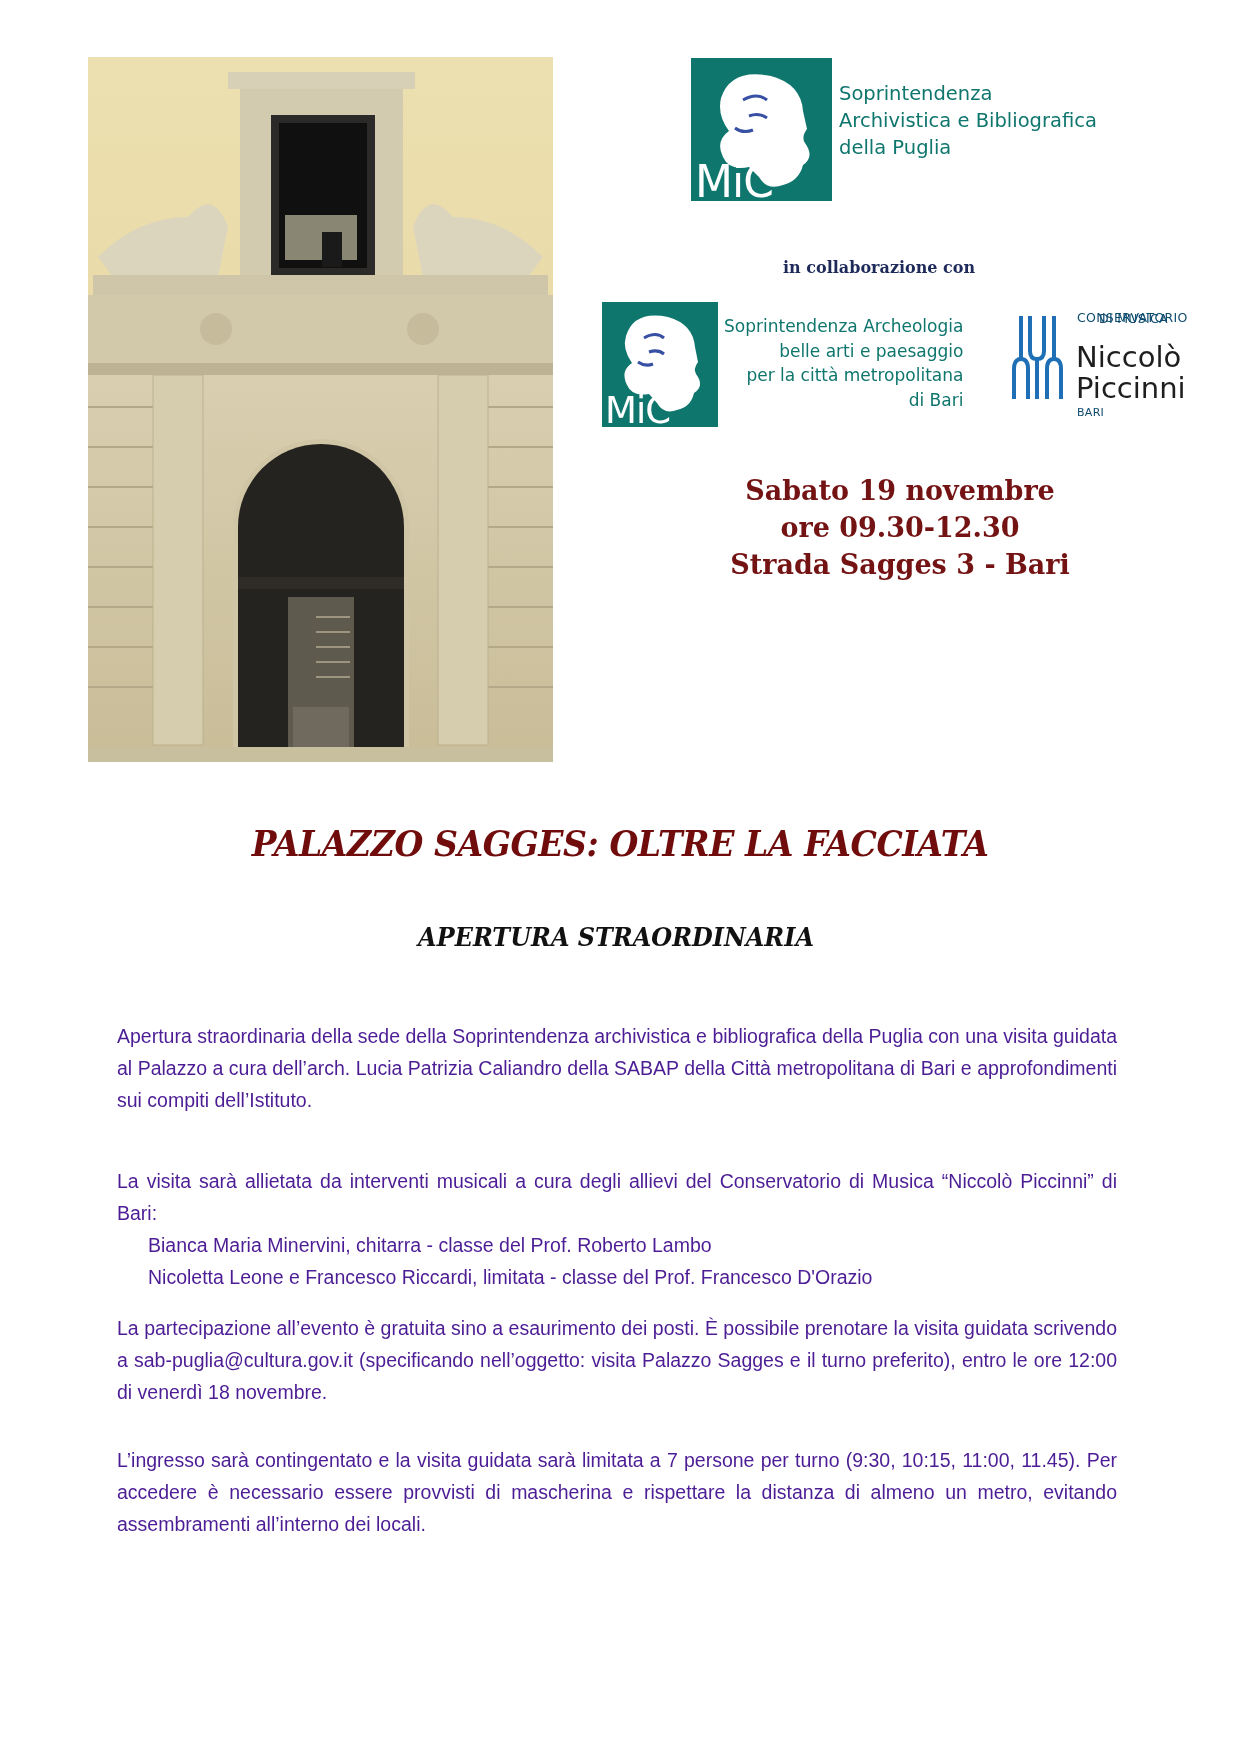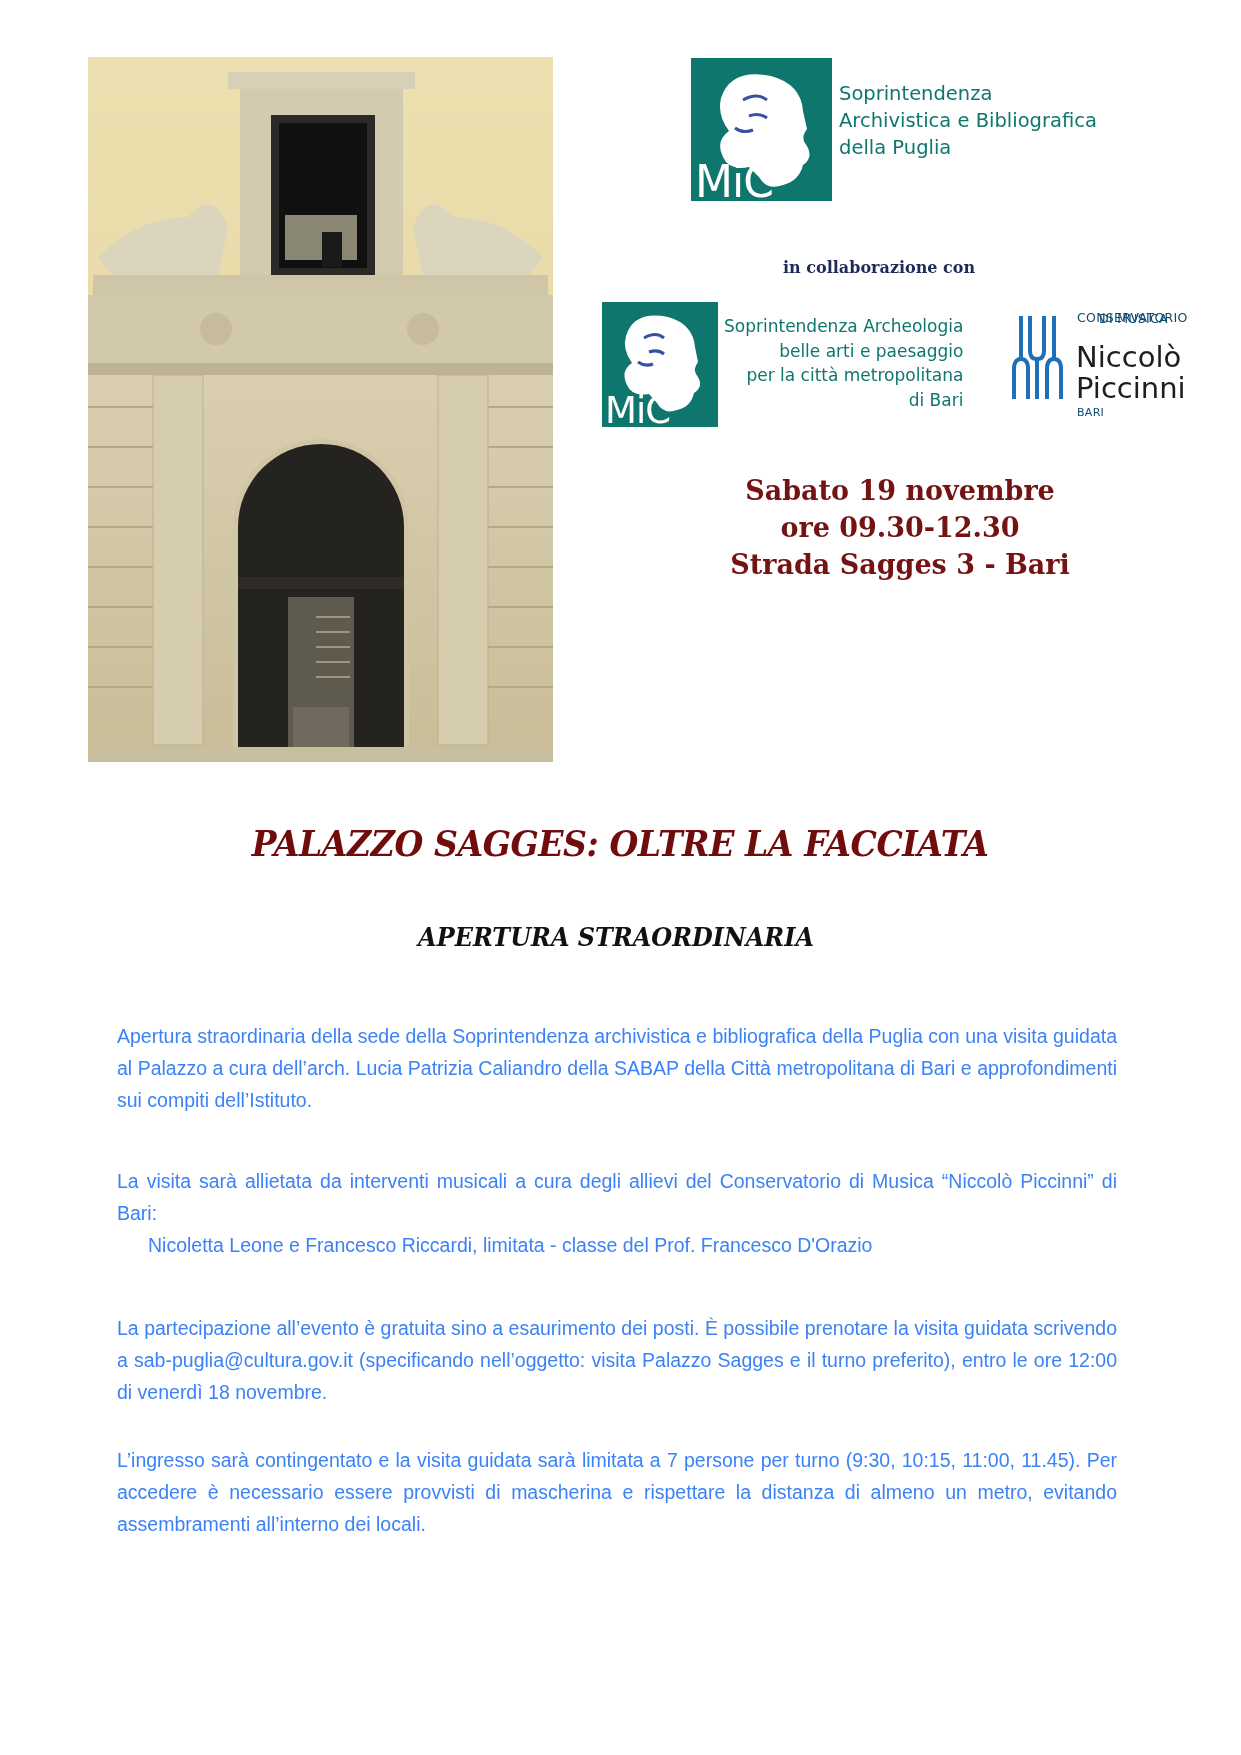--- a/index.html
+++ b/index.html
@@ -30,21 +30,21 @@
     .cons { position: absolute; left: 1005px; top: 306px; width: 200px; height: 120px; }
     .cons-mark { position: absolute; left: 5px; top: 5px; width: 55px; height: 88px; }
     .cons-small { position: absolute; left: 72px; font-size: 12.5px; color: #0c4a6e; letter-spacing: 0.3px; font-family: "DejaVu Sans", sans-serif; }
     .cons-big { position: absolute; left: 71px; font-size: 29px; color: #1e1e1e; font-family: "DejaVu Sans", sans-serif; line-height: 30px; }
 
     .event-info { position: absolute; left: 690px; top: 472px; width: 420px; text-align: center; font-family: "DejaVu Serif", serif; font-weight: bold; color: #741313; font-size: 27px; line-height: 37px; }
 
     .title { position: absolute; left: 0; width: 1241px; top: 822px; text-align: center; font-family: "DejaVu Serif", serif; font-weight: bold; font-style: italic; color: #700c0c; font-size: 36px; letter-spacing: -0.5px; transform: scaleX(0.92); transform-origin: 615px 0; }
     .subtitle { position: absolute; left: 0; width: 1241px; top: 922px; text-align: center; font-family: "DejaVu Serif", serif; font-weight: bold; font-style: italic; color: #111111; font-size: 26px; transform: scaleX(0.92); transform-origin: 565px 0; }
 
-    .body-text { position: absolute; left: 117px; width: 1000px; font-family: "Liberation Sans", sans-serif; color: #3b82f6; font-size: 19.5px; line-height: 32px; text-align: justify; }
+    .body-text { position: absolute; left: 117px; width: 1000px; font-family: "Liberation Sans", sans-serif; color: #4c1d95; font-size: 19.5px; line-height: 32px; text-align: justify; }
     .body-text p { margin: 0; }
     .body-text .last { text-align-last: left; }
     .indent { padding-left: 31px; text-align: left; }
     .p1 { top: 1020px; }
     .p2 { top: 1165px; }
     .p3 { top: 1312px; }
     .p4 { top: 1444px; }
   </style>
 </head>
 <body>
@@ -173,20 +173,21 @@
 
 <div class="title">PALAZZO SAGGES: OLTRE LA FACCIATA</div>
 <div class="subtitle">APERTURA STRAORDINARIA</div>
 
 <div class="body-text p1">
   <p class="last">Apertura straordinaria della sede della Soprintendenza archivistica e bibliografica della Puglia con una visita guidata al Palazzo a cura dell’arch. Lucia Patrizia Caliandro della SABAP della Città metropolitana di Bari e approfondimenti sui compiti dell’Istituto.</p>
 </div>
 
 <div class="body-text p2">
   <p class="last">La visita sarà allietata da interventi musicali a cura degli allievi del Conservatorio di Musica “Niccolò Piccinni” di Bari:</p>
+  <p class="indent">Bianca Maria Minervini, chitarra - classe del Prof. Roberto Lambo</p>
   <p class="indent">Nicoletta Leone e Francesco Riccardi, limitata - classe del Prof. Francesco D'Orazio</p>
 </div>
 
 <div class="body-text p3">
   <p class="last"><span>La partecipazione all’evento è gratuita sino a esaurimento dei posti. È possibile prenotare la visita guidata scrivendo a </span><span>sab-puglia@cultura.gov.it</span><span> (specificando nell’oggetto: visita Palazzo Sagges e il turno preferito), entro le ore 12:00 di venerdì 18 novembre.</span></p>
 </div>
 
 <div class="body-text p4">
   <p class="last">L’ingresso sarà contingentato e la visita guidata sarà limitata a 7 persone per turno (9:30, 10:15, 11:00, 11.45). Per accedere è necessario essere provvisti di mascherina e rispettare la distanza di almeno un metro, evitando assembramenti all’interno dei locali.</p>
 </div>

